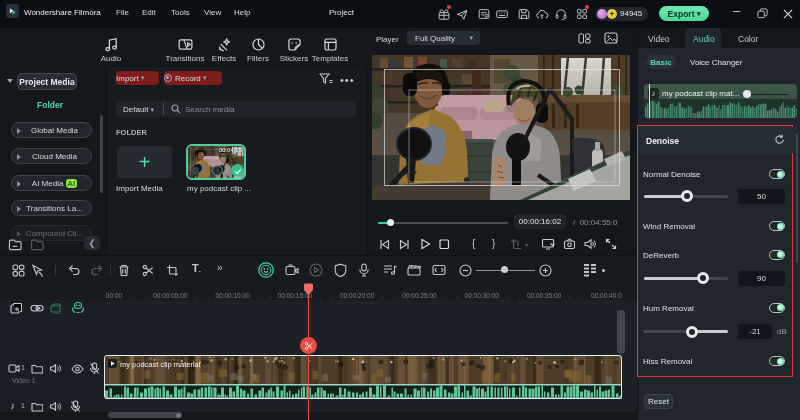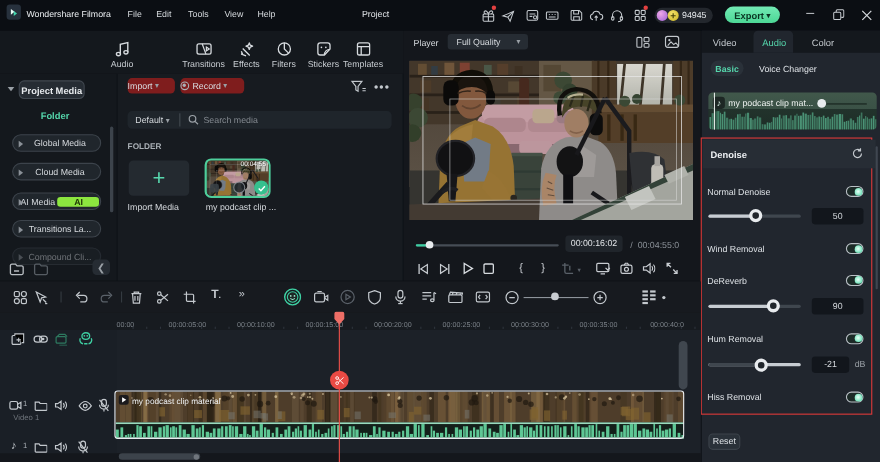--- a/index.html
+++ b/index.html
@@ -168,21 +168,21 @@
         </div>
         <div class="tl">Stickers</div>
       </div>
   </div>
   <div id="sidebar">
     <div class="abs" style="left:7px;top:12px;width:0;height:0;border-top:4px solid #9aa0a6;border-left:3.5px solid transparent;border-right:3.5px solid transparent"></div>
     <div class="abs" style="left:17px;top:6px;width:60px;height:17px;background:#262c33;border:1px solid #40474f;border-radius:5px;display:flex;align-items:center;justify-content:center;font-size:8.5px;font-weight:bold;color:#e6e9ec">Project Media</div>
     <div class="abs teal" style="left:0;top:33px;width:100px;text-align:center;font-size:8.5px;font-weight:bold">Folder</div>
     <div class="sbitem" style="top:55px">Global Media</div>
     <div class="sbitem" style="top:81px">Cloud Media</div>
-    <div class="sbitem" style="top:108px">AI Media&nbsp;<span style="background:#8ce63f;color:#1d3306;font-size:8px;font-weight:bold;border-radius:3px;padding:0 15px;line-height:9px">AI</span></div>
+    <div class="sbitem" style="top:108px">AI Media&nbsp;<span style="background:#8ce63f;color:#1d3306;font-size:8px;font-weight:normal;border-radius:3px;padding:0 2px;line-height:9px">AI</span></div>
     <div class="sbitem" style="top:133px">Transitions La...</div>
     <div class="sbitem" style="top:158px;opacity:.45">Compound Cli...</div>
     <div class="abs" style="left:100px;top:48px;width:3px;height:78px;background:#3c434b;border-radius:2px"></div>
     <svg class="abs" style="left:8px;top:171px" width="15" height="13" viewBox="0 0 16 14">
         <path d="M1.5 3.5V11a1.5 1.5 0 0 0 1.5 1.5h9.5A1.5 1.5 0 0 0 14 11V5.5A1.5 1.5 0 0 0 12.5 4H8L6.5 2.2H3A1.5 1.5 0 0 0 1.5 3.5z" fill="none" stroke="#b8bdc2" stroke-width="1.3"></path>
         <path d="M5 9h5" stroke="#b8bdc2" stroke-width="1.3"></path>
       </svg>
     <svg class="abs" style="left:30px;top:171px" width="15" height="13" viewBox="0 0 16 14">
         <path d="M1.5 3.5V11a1.5 1.5 0 0 0 1.5 1.5h9.5A1.5 1.5 0 0 0 14 11V5.5A1.5 1.5 0 0 0 12.5 4H8L6.5 2.2H3A1.5 1.5 0 0 0 1.5 3.5z" fill="none" stroke="#565c63" stroke-width="1.3"></path>
       </svg>

